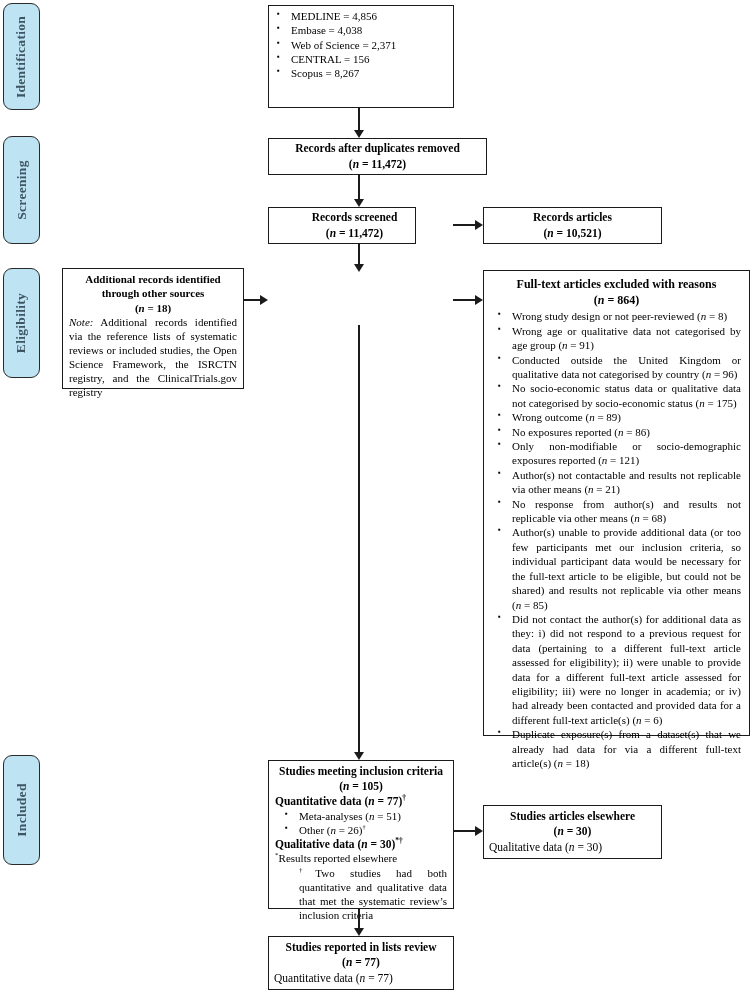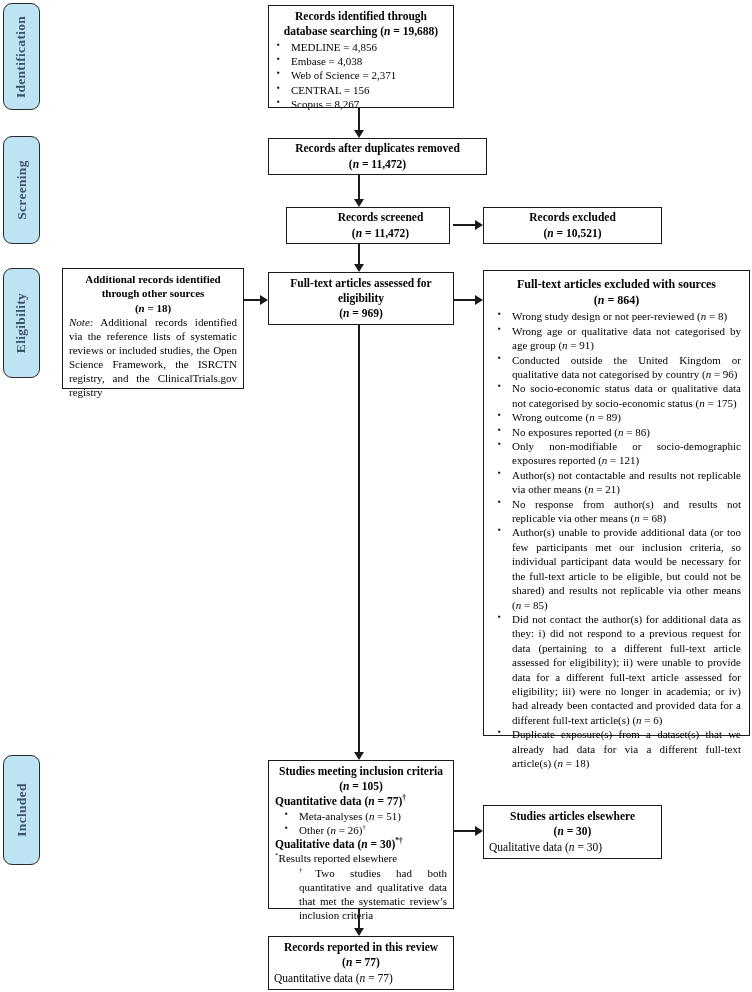--- a/index.html
+++ b/index.html
@@ -67,21 +67,20 @@
     <span class="rich">Screening</span>
   </div>
   <div class="stage" style="left:3px;top:268px;height:110px;">
     <span class="rich">Eligibility</span>
   </div>
   <div class="stage" style="left:3px;top:755px;height:110px;">
     <span class="rich">Included</span>
   </div>
 
   <div class="box box-identified" style="left:268px;top:5px;width:186px;height:103px;">
-    <div class="title rich">Records identified through database searching (<i>n</i> = 19,688)</div>
     <div>
 
         <div class="li">
           <span class="bullet">▪</span>
           <span class="li-text rich">MEDLINE = 4,856</span>
         </div>
 
         <div class="li">
           <span class="bullet">▪</span>
           <span class="li-text rich">Embase = 4,038</span>
@@ -102,43 +101,39 @@
           <span class="li-text rich">Scopus = 8,267</span>
         </div>
       </div>
   </div>
 
   <div class="box cbox" style="left:268px;top:138px;width:219px;height:37px;">
     <div class="rich">Records after duplicates removed</div>
     <div class="rich">(<i>n</i> = 11,472)</div>
   </div>
 
-  <div class="box cbox" style="left:286px;top:207px;width:164px;height:37px;padding-left:29px;">
+  <div class="box cbox" style="left:268px;top:207px;width:148px;height:37px;padding-left:29px;">
     <div class="rich">Records screened</div>
     <div class="rich">(<i>n</i> = 11,472)</div>
   </div>
 
   <div class="box cbox" style="left:483px;top:207px;width:179px;height:37px;">
-    <div class="rich">Records excluded</div>
+    <div class="rich">Records articles</div>
     <div class="rich">(<i>n</i> = 10,521)</div>
   </div>
 
   <div class="box box-other" style="left:62px;top:268px;width:182px;height:121px;">
     <div class="title rich">Additional records identified through other sources</div>
     <div class="title rich">(<i>n</i> = 18)</div>
     <div class="note"><span class="note-label">Note:</span><span class="rich"> Additional records identified via the reference lists of systematic reviews or included studies, the Open Science Framework, the ISRCTN registry, and the ClinicalTrials.gov registry</span></div>
   </div>
 
-  <div class="box cbox" style="left:268px;top:272px;width:186px;height:53px;">
-    <div class="rich">Full-text articles assessed for eligibility</div>
-    <div class="rich">(<i>n</i> = 969)</div>
-  </div>
 
   <div class="box box-ftexcl" style="left:483px;top:270px;width:267px;height:466px;">
-    <div class="title rich">Full-text articles excluded with sources</div>
+    <div class="title rich">Full-text articles excluded with reasons</div>
     <div class="title rich" style="margin-top:-2px;margin-bottom:1px;">(<i>n</i> = 864)</div>
     <div>
 
         <div class="li">
           <span class="bullet">▪</span>
           <span class="li-text rich">Wrong study design or not peer-reviewed (<i>n</i> = 8)</span>
         </div>
 
         <div class="li">
           <span class="bullet">▪</span>
@@ -218,21 +213,21 @@
     <div class="fn2"><sup>†</sup><span class="rich">Two studies had both quantitative and qualitative data that met the systematic review’s inclusion criteria</span></div>
   </div>
 
   <div class="box cbox" style="left:483px;top:805px;width:179px;height:54px;padding:2px 5px;">
     <div class="rich">Studies articles elsewhere</div>
     <div class="rich">(<i>n</i> = 30)</div>
     <div class="tail-line rich">Qualitative data (<i>n</i> = 30)</div>
   </div>
 
   <div class="box cbox" style="left:268px;top:936px;width:186px;height:54px;padding:2px 5px;">
-    <div class="rich">Records reported in this review</div>
+    <div class="rich">Studies reported in lists review</div>
     <div class="rich">(<i>n</i> = 77)</div>
     <div class="tail-line rich">Quantitative data (<i>n</i> = 77)</div>
   </div>
 
   <div class="vline" style="left:358px;top:108px;height:22px;"></div>
   <div class="ah-down" style="left:354px;top:130px;"></div>
 
   <div class="vline" style="left:358px;top:175px;height:24px;"></div>
   <div class="ah-down" style="left:354px;top:199px;"></div>
 

